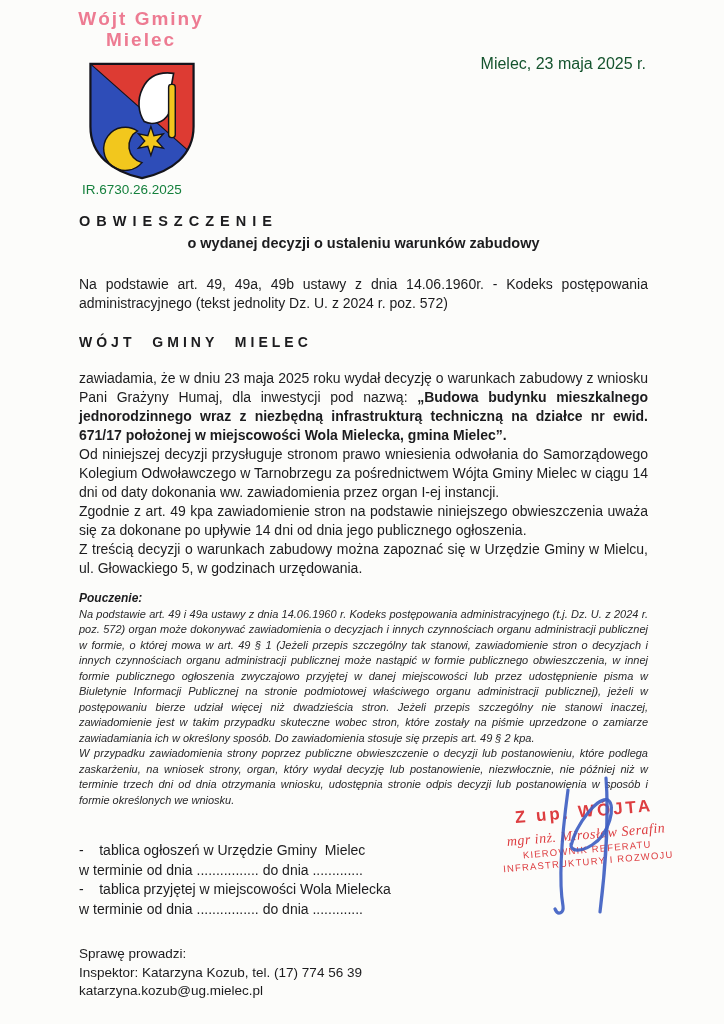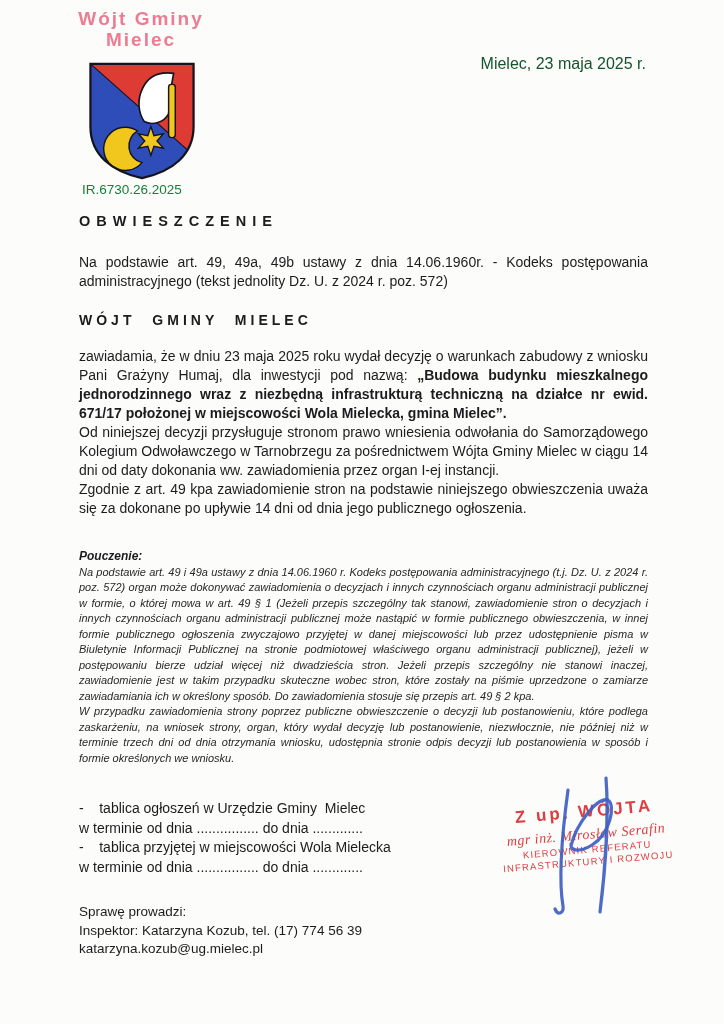--- a/index.html
+++ b/index.html
@@ -44,21 +44,21 @@
   .title-sub{
     text-align:center;font-weight:bold;font-size:14.5px;margin-top:3px;
   }
   .legal-basis{margin-top:22px;text-align:justify;}
   .issuer-heading{
     margin-top:20px;text-align:left;font-weight:bold;font-size:14px;
     letter-spacing:4px;word-spacing:9px;
   }
   .body-par{text-align:justify;}
   .notice-par{margin-top:17px;}
-  .pouczenie{margin-top:31px;}
+  .pouczenie{margin-top:13px;}
   .pouczenie-heading{
     font-weight:bold;font-style:italic;font-size:12px;line-height:15.5px;
   }
   .pouczenie-par{
     font-style:italic;font-size:11px;line-height:15.5px;text-align:justify;
     color:#28282a;
   }
   .posting{margin-top:33px;font-size:14px;line-height:19.5px;}
   .posting-line{white-space:pre-wrap;}
   .contact{margin-top:26px;font-size:13.5px;line-height:18.5px;}
@@ -110,29 +110,31 @@
 
     <polygon class="fill-shield-gold" points="116,120 121.5,136.5 138.5,133 127,146 138.5,159 121.5,155.5 116,172 110.5,155.5 93.5,159 105,146 93.5,133 110.5,136.5" stroke="#14141c" stroke-width="2.4"></polygon>
     <path d="M7,7 L193,7 L193,120 C193,171 155,201 100,213 C45,201 7,171 7,120 Z" fill="none" stroke="#14141c" stroke-width="4"></path>
   </svg>
 
   <div class="date-line">Mielec, 23 maja 2025 r.</div>
   <div class="ref-number">IR.6730.26.2025</div>
 
   <div class="flow">
     <div class="title-main">OBWIESZCZENIE</div>
+    <div class="title-sub">o wydanej decyzji o ustaleniu warunków zabudowy</div>
 
     <p class="legal-basis body-par">Na podstawie art. 49, 49a, 49b ustawy z dnia 14.06.1960r. - Kodeks postępowania administracyjnego (tekst jednolity Dz. U. z 2024 r. poz. 572)</p>
 
     <div class="issuer-heading">WÓJT GMINY MIELEC</div>
 
     <p class="body-par notice-par"><span>zawiadamia, że w dniu 23 maja 2025 roku wydał decyzję o warunkach zabudowy z wniosku Pani Grażyny Humaj, dla inwestycji pod nazwą: </span><strong>„Budowa budynku mieszkalnego jednorodzinnego wraz z niezbędną infrastrukturą techniczną na działce nr ewid. 671/17 położonej w miejscowości Wola Mielecka, gmina Mielec”.</strong></p>
 
     <p class="body-par">Od niniejszej decyzji przysługuje stronom prawo wniesienia odwołania do Samorządowego Kolegium Odwoławczego w Tarnobrzegu  za pośrednictwem Wójta Gminy Mielec w ciągu 14 dni od daty dokonania ww. zawiadomienia przez organ I-ej instancji.</p>
     <p class="body-par">Zgodnie z art. 49 kpa zawiadomienie stron na podstawie niniejszego obwieszczenia uważa się za dokonane po upływie 14 dni od dnia jego publicznego ogłoszenia.</p>
+    <p class="body-par">Z treścią decyzji o warunkach zabudowy można zapoznać się w Urzędzie Gminy w Mielcu, ul. Głowackiego 5, w godzinach urzędowania.</p>
 
     <div class="pouczenie">
       <div class="pouczenie-heading">Pouczenie:</div>
       <p class="pouczenie-par">Na podstawie art. 49 i 49a ustawy z dnia 14.06.1960 r. Kodeks postępowania administracyjnego (t.j. Dz. U. z 2024 r. poz. 572) organ może dokonywać zawiadomienia o decyzjach i innych czynnościach organu administracji publicznej w formie, o której mowa w art. 49 § 1 (Jeżeli przepis szczególny tak stanowi, zawiadomienie stron o decyzjach i innych czynnościach organu administracji publicznej może nastąpić w formie publicznego obwieszczenia, w innej formie publicznego ogłoszenia zwyczajowo przyjętej w danej miejscowości lub przez udostępnienie pisma w Biuletynie Informacji Publicznej na stronie podmiotowej właściwego organu administracji publicznej), jeżeli w postępowaniu bierze udział więcej niż dwadzieścia stron. Jeżeli przepis szczególny nie stanowi inaczej, zawiadomienie jest w takim przypadku skuteczne wobec stron, które zostały na piśmie uprzedzone o zamiarze zawiadamiania ich w określony sposób. Do zawiadomienia stosuje się przepis art. 49 § 2 kpa.</p>
       <p class="pouczenie-par">W przypadku zawiadomienia strony poprzez publiczne obwieszczenie o decyzji lub postanowieniu, które podlega zaskarżeniu, na wniosek strony, organ, który wydał decyzję lub postanowienie, niezwłocznie, nie później niż w terminie trzech dni od dnia otrzymania wniosku, udostępnia stronie odpis decyzji lub postanowienia w sposób i formie określonych we wniosku.</p>
     </div>
 
     <div class="posting">
       <div class="posting-line">-    tablica ogłoszeń w Urzędzie Gminy  Mielec</div>
       <div class="posting-line">w terminie od dnia ................ do dnia .............</div>

